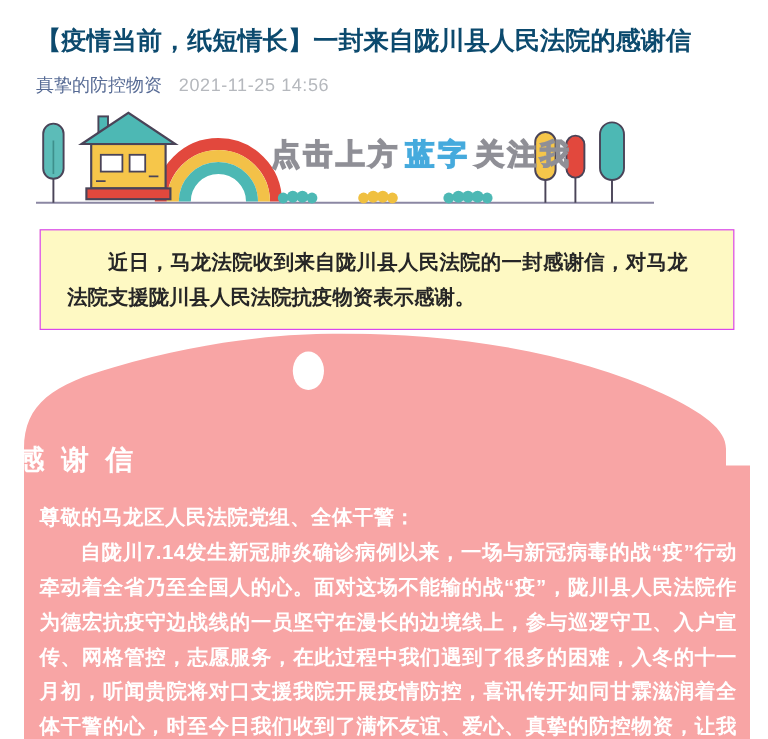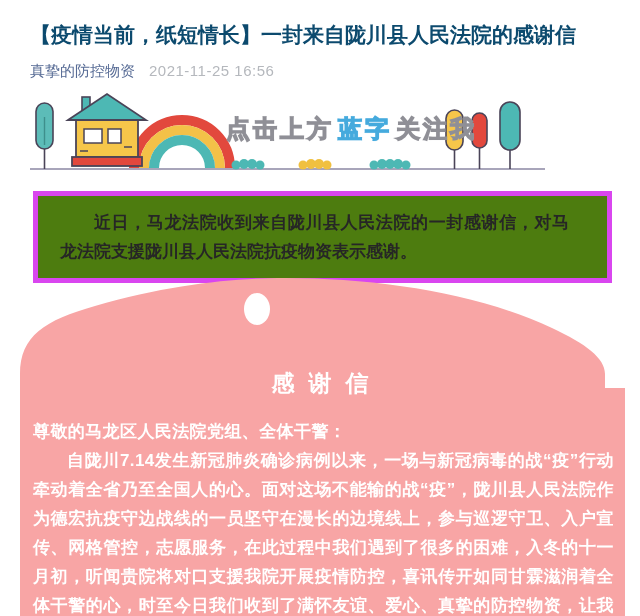--- a/index.html
+++ b/index.html
@@ -34,54 +34,54 @@
   .banner-text .blue {
     color:#8fd6f6;
     -webkit-text-stroke:1.2px #45aadd;
     text-shadow:0 0 1px #45aadd;
     margin:0 4px;
   }
 
   
   .intro-box {
     margin:14px 28px 0 33px;
-    background:#4d7c0f;
-    border:5px solid #d946ef;
+    background:#fef9c3;
+    border:1px solid #d946ef;
     padding:12px 38px 12px 22px;
   }
   .intro-box p {
     font-size:17px; font-weight:bold; color:#262626;
     line-height:29px; text-indent:2em; text-align:justify;
   }
 
   
   .envelope { position:absolute; left:0; top:278px; width:640px; height:338px; }
   .envelope .env-bg { position:absolute; left:0; top:0; }
   .letter-title {
     position:absolute; top:90px; left:0; width:640px;
-    text-align:center; color:#ffffff; font-size:23px; font-weight:bold;
+    text-align:left; color:#ffffff; font-size:23px; font-weight:bold;
     letter-spacing:14px; text-indent:14px;
   }
   .letter-body {
     position:absolute; top:139px; left:33px; width:581px;
     color:#ffffff; font-size:17px; font-weight:bold;
     line-height:29px; text-align:justify; letter-spacing:0.4px;
   }
   .letter-body p { margin:0; }
   .letter-body p.para { text-indent:2em; }
 </style>
 </head>
 <body>
 
 <div class="page">
 
   <h1 class="title">【疫情当前，纸短情长】一封来自陇川县人民法院的感谢信</h1>
 
   <div class="meta">
-    <span class="author">真挚的防控物资</span><span class="date">2021-11-25 16:56</span>
+    <span class="author">真挚的防控物资</span><span class="date">2021-11-25 14:56</span>
   </div>
 
   <div class="banner">
     <svg width="640" height="90" viewBox="0 0 640 90">
 
       <line x1="30" y1="82" x2="545" y2="82" stroke="#8b87a3" stroke-width="1.6"></line>
 
       <g>
         <line x1="44.5" y1="60" x2="44.5" y2="82" stroke="#4a4458" stroke-width="1.6"></line>
         <rect x="36" y="16" width="17" height="46" rx="8.5" fill="#5cbcb8" stroke="#4a4458" stroke-width="1.6"></rect>

